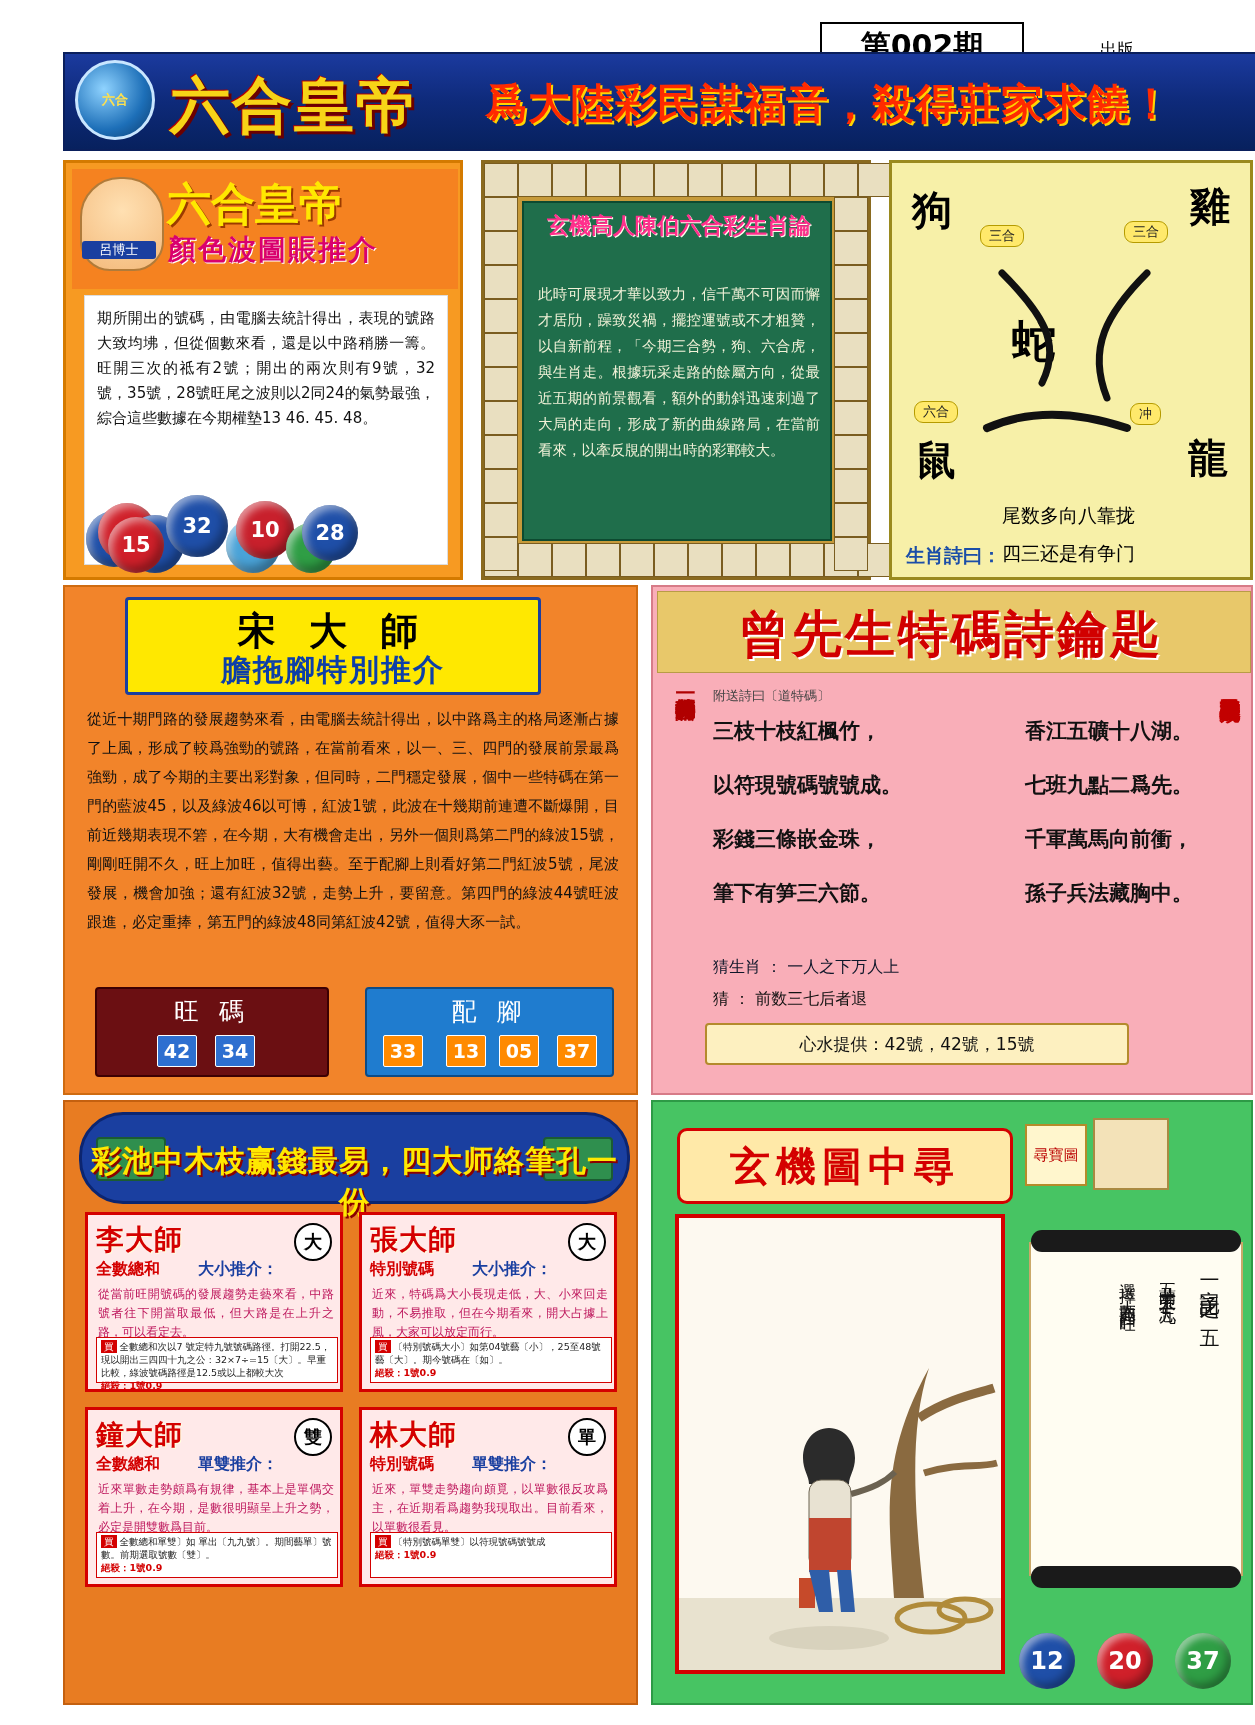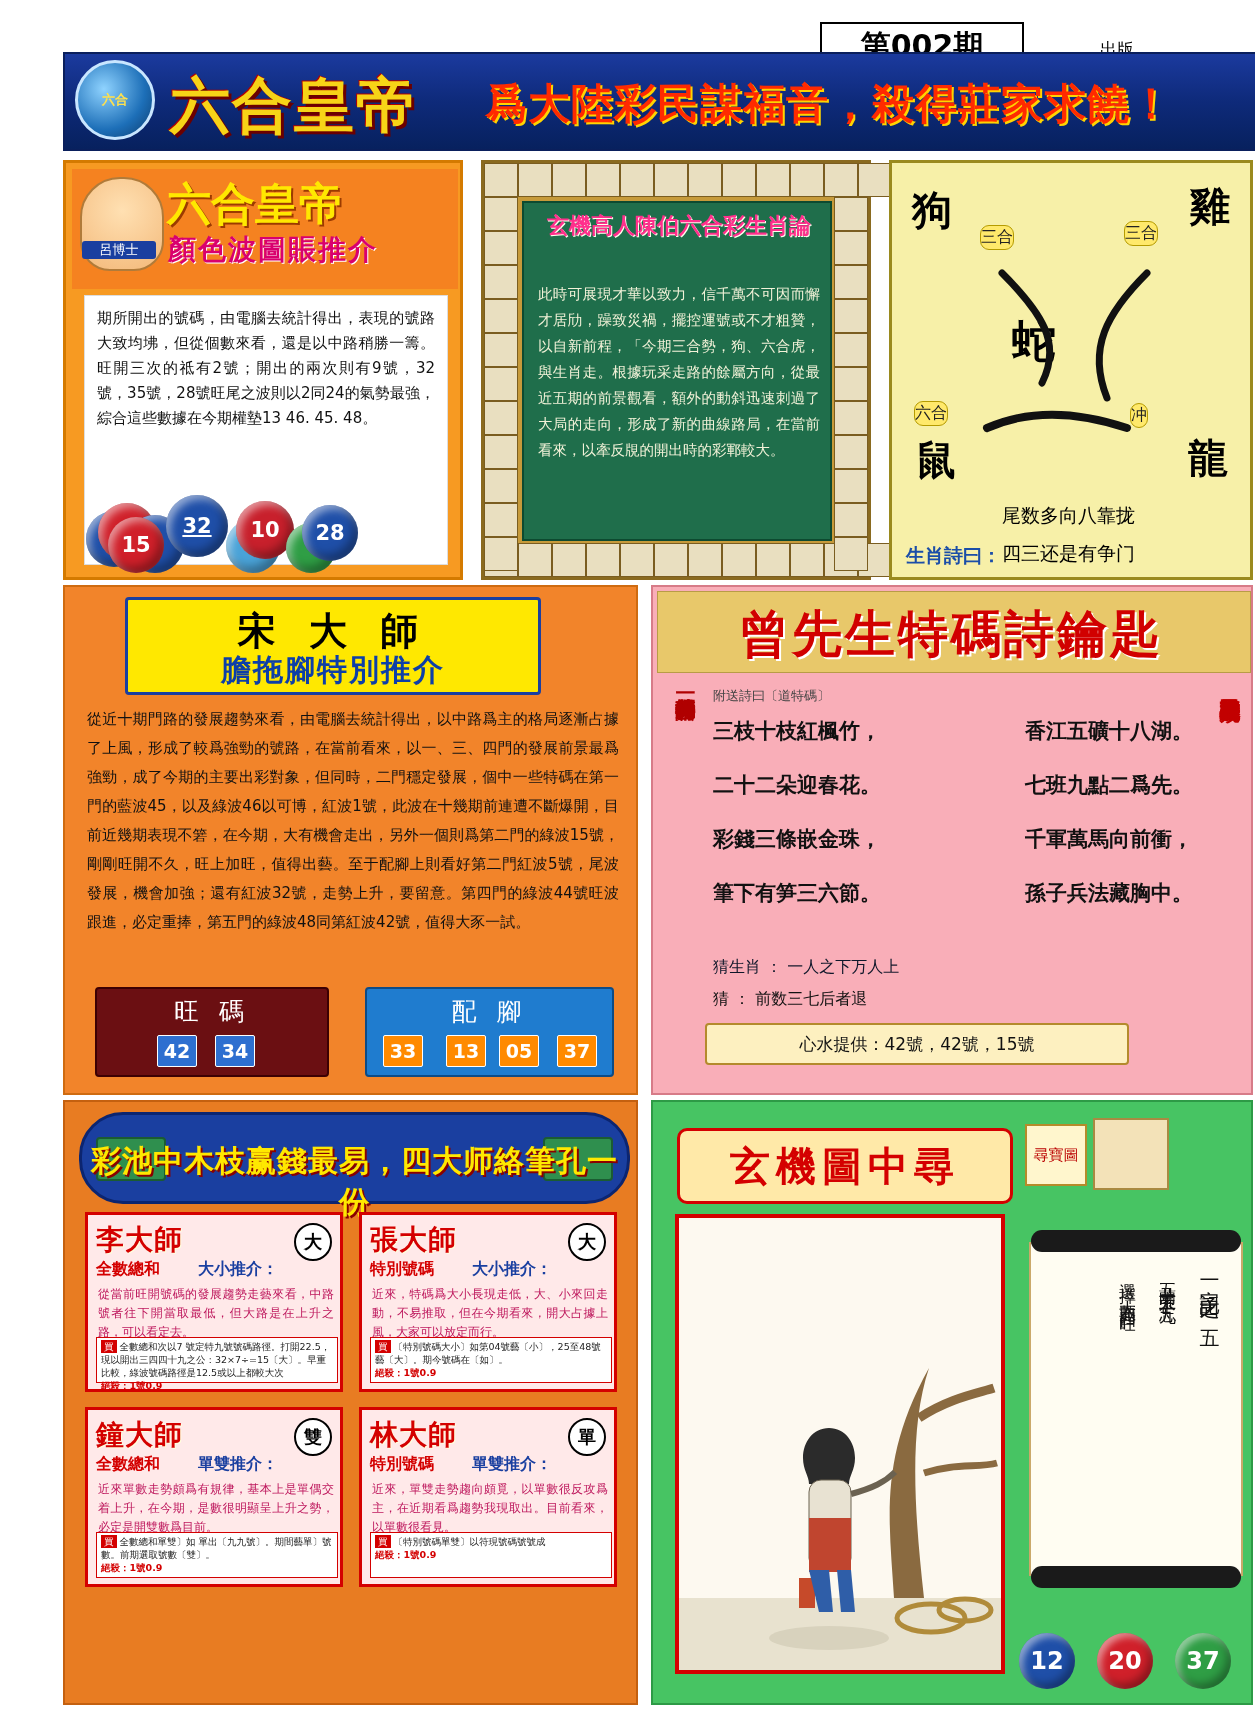--- a/index.html
+++ b/index.html
@@ -32,21 +32,21 @@
   .ball{position:absolute;border-radius:50%;display:flex;align-items:center;justify-content:center;font-size:21px;font-weight:bold;color:#fff;box-shadow:inset -5px -6px 10px rgba(0,0,0,.35),inset 4px 4px 8px rgba(255,255,255,.55);}
 
   .card-b{position:absolute;left:418px;top:10px;width:390px;height:420px;background:#c69a3a;border:3px solid #8a6a1f;box-sizing:border-box;}
   .b-inner{position:absolute;left:38px;top:38px;width:310px;height:340px;background:#1f6e4b;border:2px solid #0d4a30;box-sizing:border-box;}
   .b-title{position:absolute;left:10px;top:8px;width:290px;text-align:center;font-size:22px;font-weight:bold;color:#ff2f8c;text-shadow:1px 1px 0 #ffe;}
   .b-text{position:absolute;left:14px;top:78px;width:282px;font-size:14.5px;line-height:26px;color:#f2f2d8;text-align:justify;}
   .zodiac-cell{position:absolute;background:#e9dfc0;border:1px solid #7a5d20;box-sizing:border-box;display:flex;align-items:center;justify-content:center;font-size:14px;color:#5b4412;}
 
   .card-c{position:absolute;left:826px;top:10px;width:364px;height:420px;background:#f7f0a8;border:3px solid #9a8a1e;box-sizing:border-box;}
   .zw{position:absolute;font-size:40px;font-weight:bold;color:#000;}
-  .tagpill{position:absolute;background:#ffe96b;border:1px solid #b59b00;border-radius:9px;font-size:16px;padding:1px 0;color:#222;}
+  .tagpill{position:absolute;background:#ffe96b;border:1px solid #b59b00;border-radius:9px;font-size:13px;padding:1px 8px;color:#222;}
   .snake{position:absolute;left:120px;top:150px;font-size:44px;font-weight:bold;color:#000;}
   .c-poem1{position:absolute;left:14px;top:340px;font-size:19px;color:#1b4ea8;font-weight:bold;margin-top:40px;}
   .c-poem2{position:absolute;left:110px;top:340px;font-size:19px;color:#000;}
   .c-poem3{position:absolute;left:110px;top:378px;font-size:19px;color:#000;}
 
   
   .r2{position:absolute;left:63px;top:585px;width:1190px;height:510px;}
   .card-d{position:absolute;left:0;top:0;width:575px;height:510px;background:#f2842a;border:2px solid #cf6b10;box-sizing:border-box;}
   .d-banner{position:absolute;left:60px;top:10px;width:410px;height:92px;background:#ffe800;border:3px solid #1a3fa0;border-radius:4px;}
   .d-banner-t1{position:absolute;left:0;top:6px;width:410px;text-align:center;font-size:38px;font-weight:bold;color:#000;letter-spacing:10px;}
@@ -130,21 +130,21 @@
       <div class="a-body">
         <div class="a-text">期所開出的號碼，由電腦去統計得出，表現的號路大致均坲，但從個數來看，還是以中路稍勝一籌。旺開三次的祗有2號；開出的兩次則有9號，32號，35號，28號旺尾之波則以2同24的氣勢最強，綜合這些數據在今期權墊13 46. 45. 48。</div>
       </div>
       <div class="balls">
         <div class="ball" style="left:0px;top:18px;width:56px;height:56px;background:#1f4fa8;"></div>
         <div class="ball" style="left:12px;top:10px;width:58px;height:58px;background:#d0202a;"></div>
         <div class="ball" style="left:40px;top:22px;width:58px;height:58px;background:#1f4fa8;"></div>
         <div class="ball" id="ballA0" style="left:22px;top:24px;width:56px;height:56px;background:#d0202a;">
             <span>15</span>
           </div>
-        <div class="ball" id="ballA1" style="left:80px;top:2px;width:62px;height:62px;background:#1f4fa8;text-decoration:underline;">
+        <div class="ball" id="ballA1" style="left:80px;top:2px;width:62px;height:62px;background:#1f4fa8;">
             <span>32</span>
           </div>
         <div class="ball" style="left:140px;top:26px;width:54px;height:54px;background:#4aa3d8;"></div>
         <div class="ball" id="ballA2" style="left:150px;top:8px;width:58px;height:58px;background:#c8202c;">
             <span>10</span>
           </div>
         <div class="ball" style="left:200px;top:30px;width:50px;height:50px;background:#2f9e45;"></div>
         <div class="ball" id="ballA3" style="left:216px;top:12px;width:56px;height:56px;background:#1f4fa8;">
             <span>28</span>
           </div>
@@ -255,21 +255,21 @@
       <div class="e-title">曾先生特碼詩鑰匙</div>
       <div class="e-left-col vtext">萬千詩句玄機一觸得特碼</div>
       <div class="e-right-col vtext">先生相贈窺破天機爲彩民</div>
       <div class="e-head-note">附送詩曰〔道特碼〕</div>
       <div class="e-poem">
         <div class="e-row">
             <span class="e-line">三枝十枝紅楓竹，</span>
             <span class="e-line">香江五礦十八湖。</span>
           </div>
         <div class="e-row">
-            <span class="e-line">二十二朵迎春花。</span>
+            <span class="e-line">以符現號碼號號成。</span>
             <span class="e-line">七班九點二爲先。</span>
           </div>
         <div class="e-row">
             <span class="e-line">彩錢三條嵌金珠，</span>
             <span class="e-line">千軍萬馬向前衝，</span>
           </div>
         <div class="e-row">
             <span class="e-line">筆下有笋三六節。</span>
             <span class="e-line">孫子兵法藏胸中。</span>
           </div>

